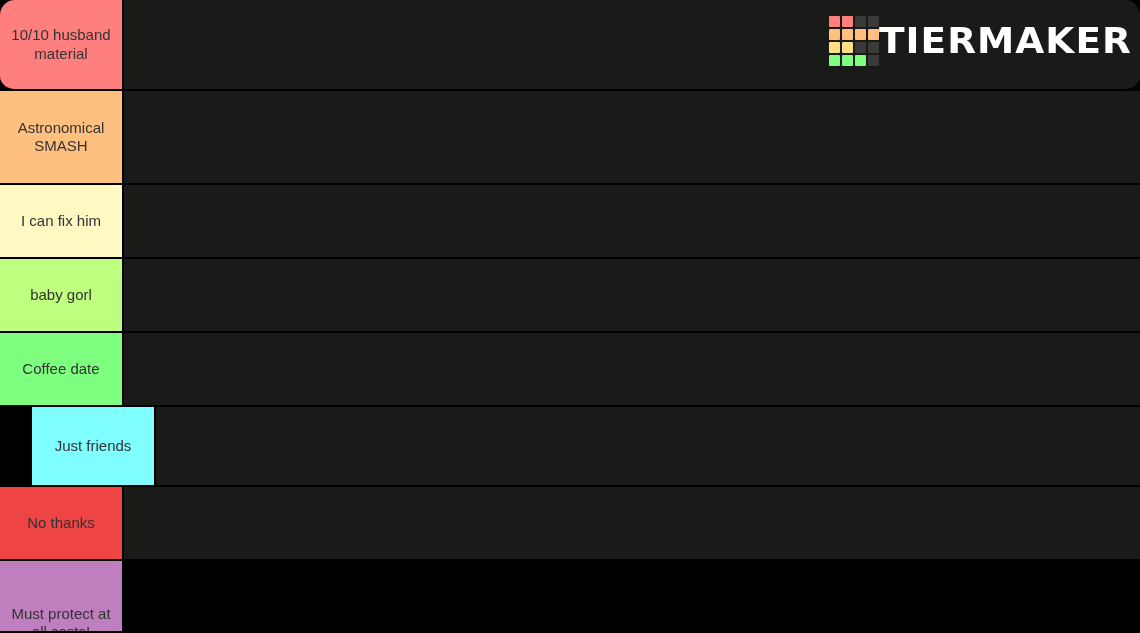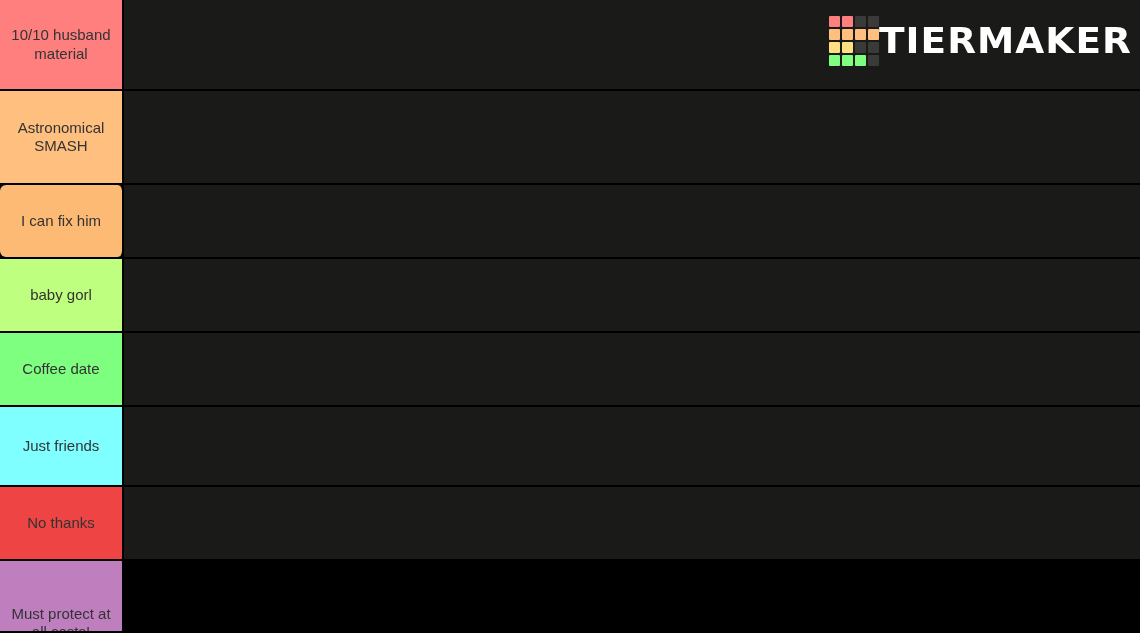--- a/index.html
+++ b/index.html
@@ -90,41 +90,41 @@
     transform:scaleX(1.04);
     transform-origin:left center;
     white-space:nowrap;
   }
 </style>
 </head>
 <body>
 
 <div id="tierlist">
 
-  <div class="tier-row" style="height: 96px;">
+  <div class="tier-row" style="height: 96px; border-radius: 15px;">
       <div class="tier-label" style="background: rgb(255, 127, 127);">10/10 husband material</div>
       <div class="tier-dropzone"></div>
     </div>
     <div class="tier-row" style="height: 99px;">
       <div class="tier-label" style="background: rgb(255, 191, 127);">Astronomical SMASH</div>
       <div class="tier-dropzone"></div>
     </div>
     <div class="tier-row" style="height: 78px;">
-      <div class="tier-label" style="background: #fdba74; border-radius: 6px;">I can fix him</div>
+      <div class="tier-label" style="background: #fef9c3;">I can fix him</div>
       <div class="tier-dropzone"></div>
     </div>
     <div class="tier-row" style="height: 78px;">
       <div class="tier-label" style="background: rgb(191, 255, 127);">baby gorl</div>
       <div class="tier-dropzone"></div>
     </div>
     <div class="tier-row" style="height: 78px;">
       <div class="tier-label" style="background: rgb(127, 255, 127);">Coffee date</div>
       <div class="tier-dropzone"></div>
     </div>
-    <div class="tier-row" style="height: 84px;">
+    <div class="tier-row" style="height: 84px; padding-left: 32px;">
       <div class="tier-label" style="background: rgb(127, 255, 255);">Just friends</div>
       <div class="tier-dropzone"></div>
     </div>
     <div class="tier-row" style="height: 78px;">
       <div class="tier-label" style="background: #ef4444;">No thanks</div>
       <div class="tier-dropzone"></div>
     </div>
     <div class="tier-row" style="height: 76px; flex-direction: column;">
       <div class="tier-label" style="background: rgb(191, 127, 191);">Must protect at all costs!</div>
       <div class="tier-dropzone"></div>

